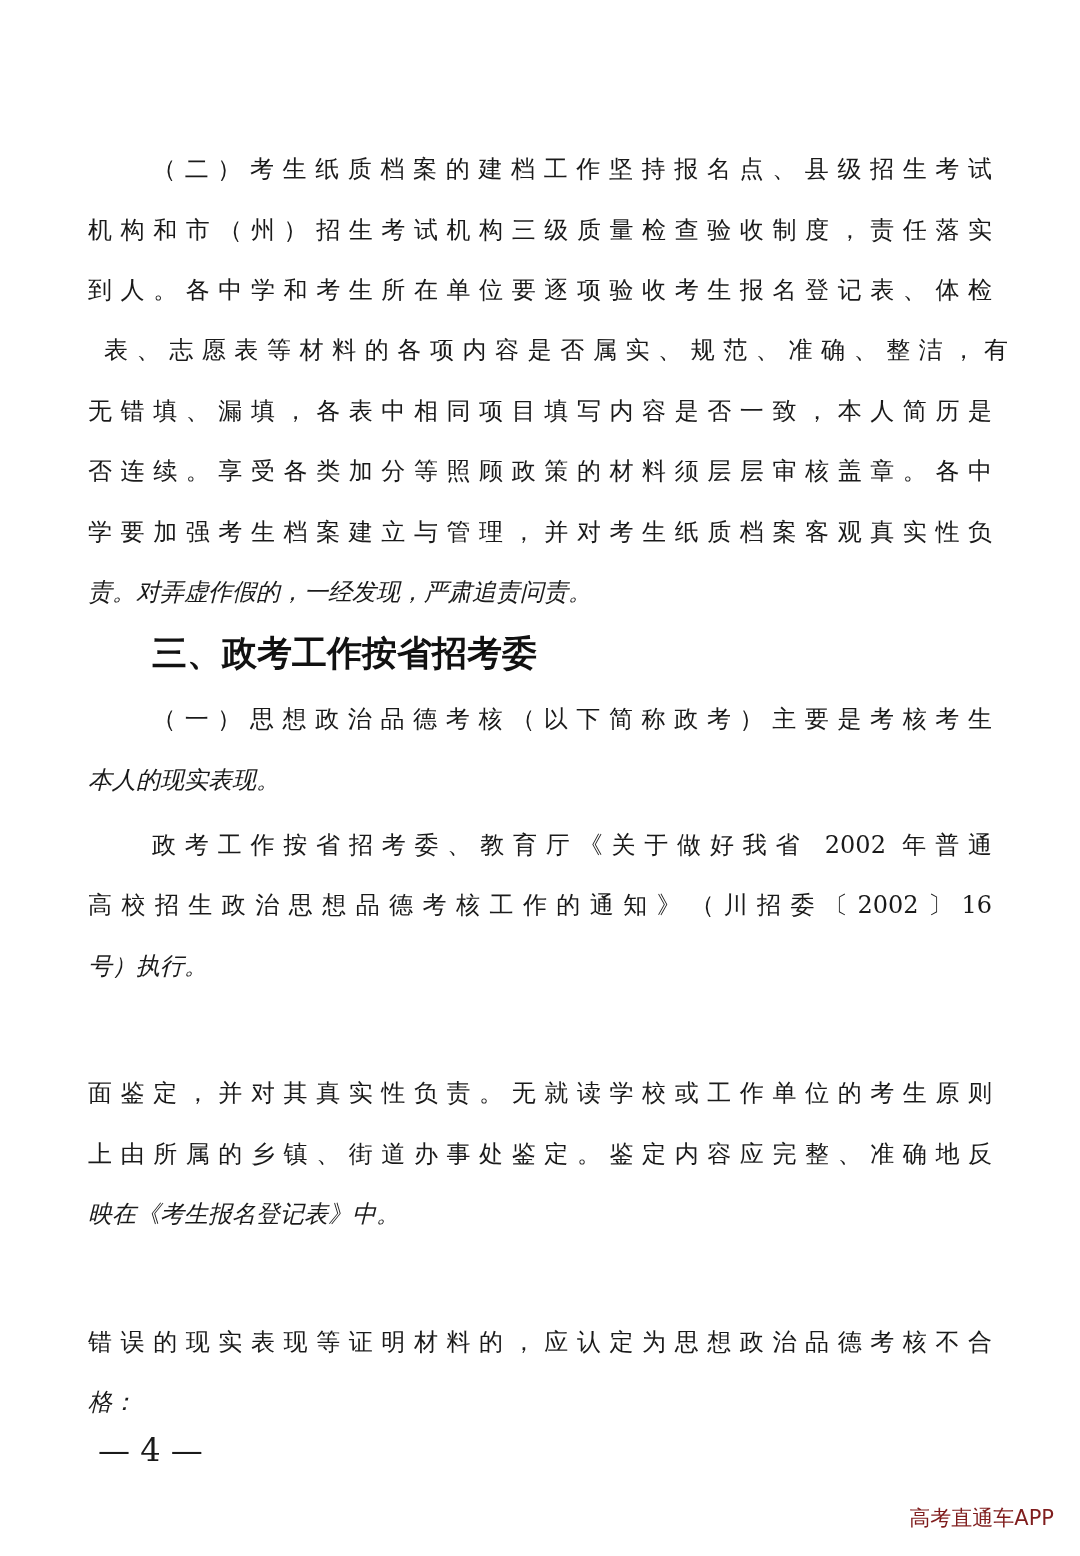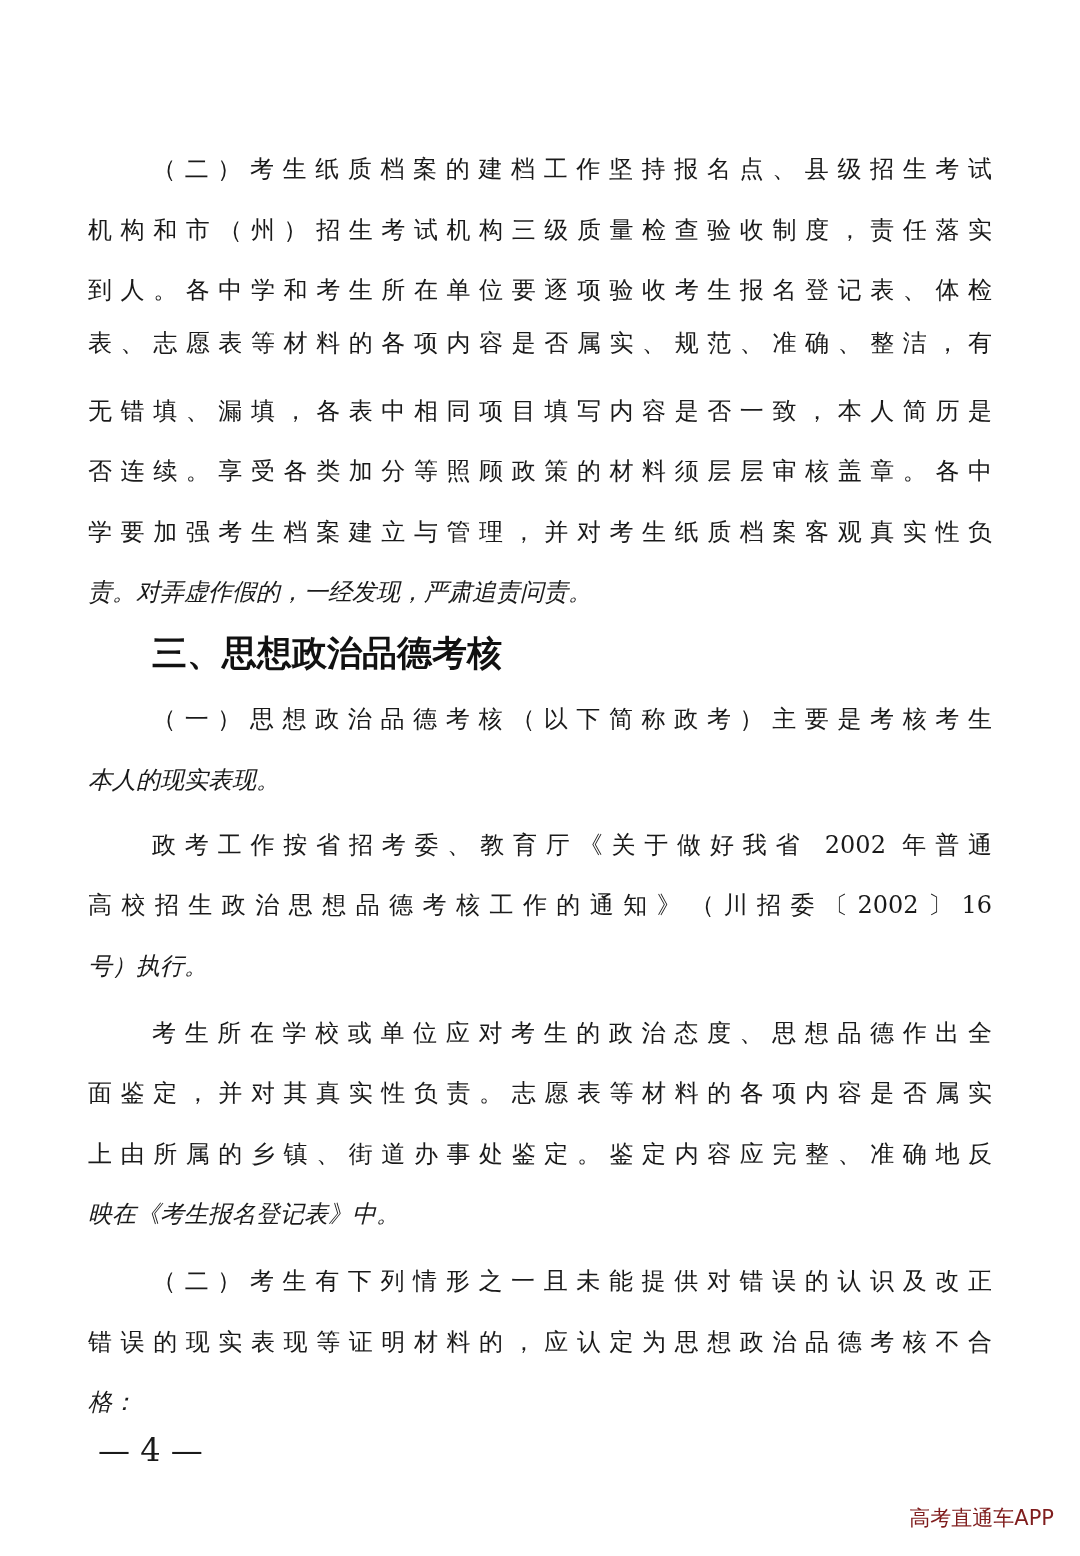--- a/index.html
+++ b/index.html
@@ -73,40 +73,38 @@
     }
   </style>
 </head>
 <body>
 
 <div class="page">
 
   <div class="line indent" style="top:144px;">（二）考生纸质档案的建档工作坚持报名点、县级招生考试</div>
   <div class="line" style="top:205px;">机构和市（州）招生考试机构三级质量检查验收制度，责任落实</div>
   <div class="line" style="top:265px;">到人。各中学和考生所在单位要逐项验收考生报名登记表、体检</div>
-  <div class="line" style="top:318px;">表、志愿表等材料的各项内容是否属实、规范、准确、整洁，有</div>
+  <div class="line" style="top:325px;margin-left:16px;">表、志愿表等材料的各项内容是否属实、规范、准确、整洁，有</div>
   <div class="line" style="top:386px;">无错填、漏填，各表中相同项目填写内容是否一致，本人简历是</div>
   <div class="line" style="top:446px;">否连续。享受各类加分等照顾政策的材料须层层审核盖章。各中</div>
   <div class="line" style="top:507px;">学要加强考生档案建立与管理，并对考生纸质档案客观真实性负</div>
   <div class="line last" style="top:567px;">责。对弄虚作假的，一经发现，严肃追责问责。</div>
 
-  <div class="heading" style="top:628px;">三、思想政治品德考核</div>
+  <div class="heading" style="top:628px;">三、政考工作按省招考委</div>
 
   <div class="line last" style="top:755px;">本人的现实表现。</div>
   <div class="line indent" style="top:694px;">（一）思想政治品德考核（以下简称政考）主要是考核考生</div>
 
   <div class="line indent" style="top:820px;">政考工作按省招考委、教育厅《关于做好我省 2002 年普通</div>
   <div class="line" style="top:880px;">高校招生政治思想品德考核工作的通知》（川招委〔2002〕16</div>
   <div class="line last" style="top:941px;">号）执行。</div>
 
-  <div class="line indent" style="top:1008px;">考生所在学校或单位应对考生的政治态度、思想品德作出全</div>
-  <div class="line" style="top:1068px;">面鉴定，并对其真实性负责。志愿表等材料的各项内容是否属实</div>
+  <div class="line" style="top:1068px;">面鉴定，并对其真实性负责。无就读学校或工作单位的考生原则</div>
   <div class="line" style="top:1129px;">上由所属的乡镇、街道办事处鉴定。鉴定内容应完整、准确地反</div>
   <div class="line last" style="top:1189px;">映在《考生报名登记表》中。</div>
 
-  <div class="line indent" style="top:1256px;">（二）考生有下列情形之一且未能提供对错误的认识及改正</div>
   <div class="line" style="top:1317px;">错误的现实表现等证明材料的，应认定为思想政治品德考核不合</div>
   <div class="line last" style="top:1377px;">格：</div>
 
   <div class="page-number">— 4 —</div>
 
   <div class="watermark">高考直通车APP</div>
 </div>
 
 </body></html>

